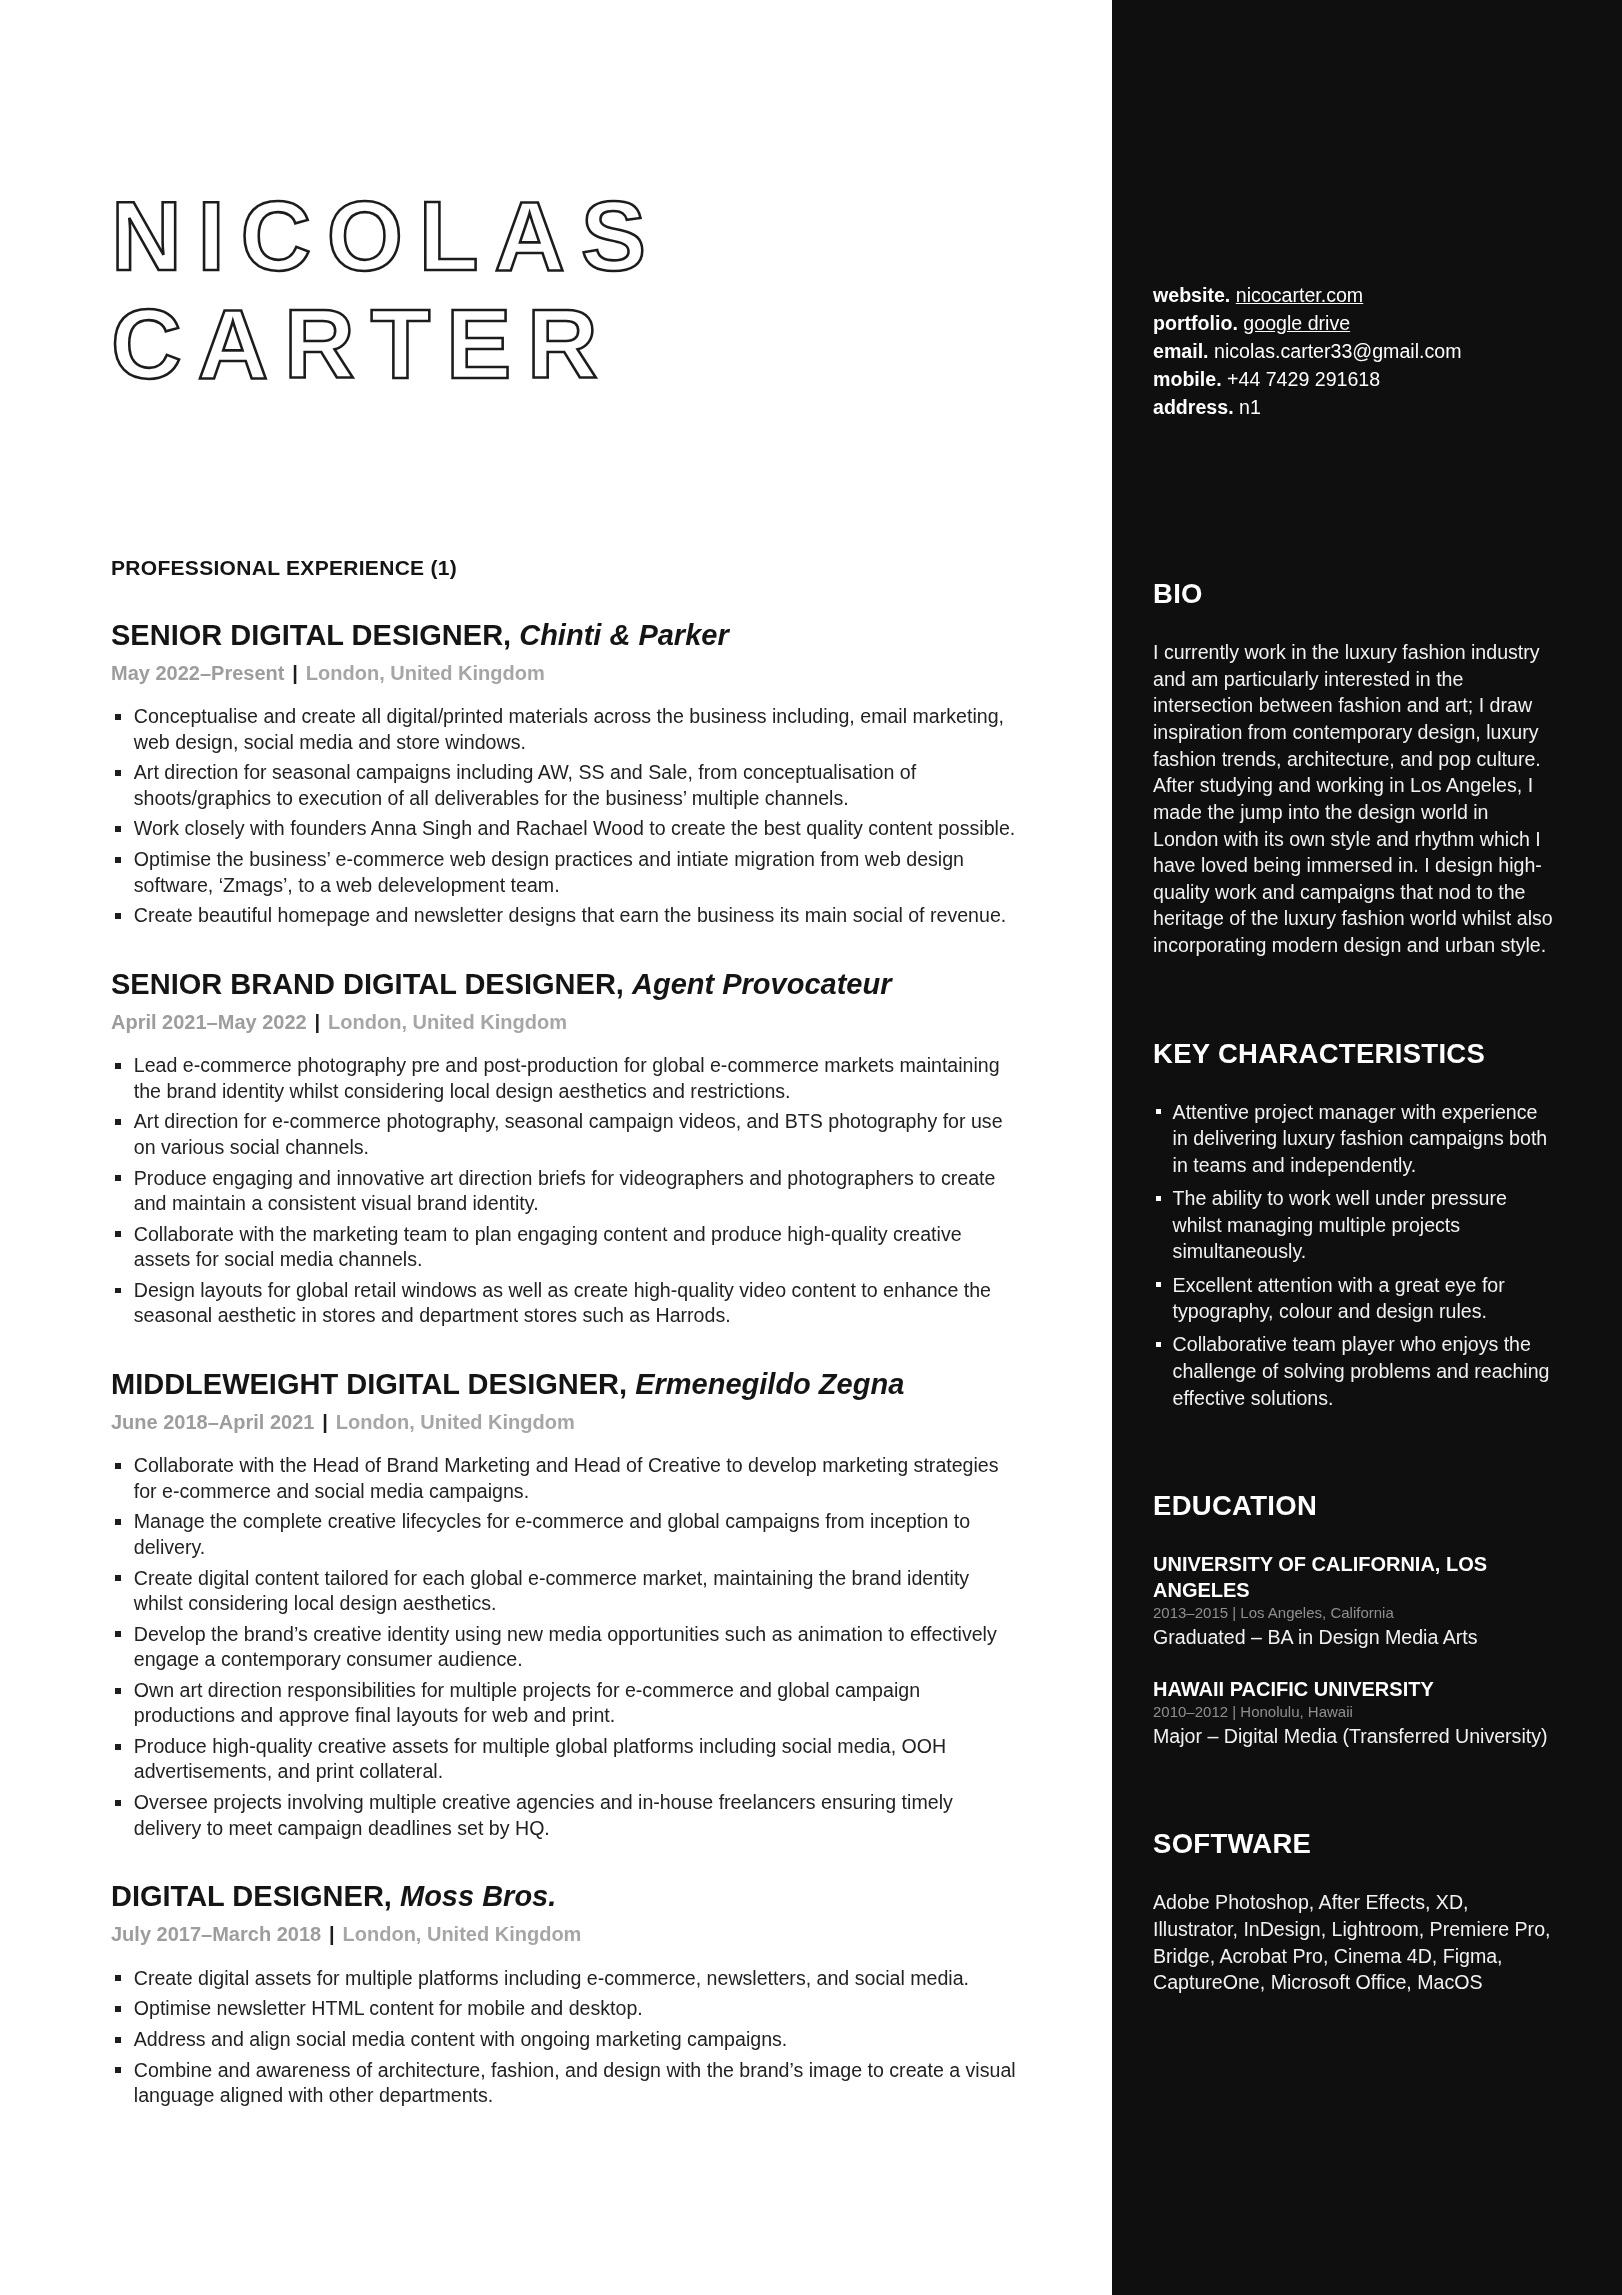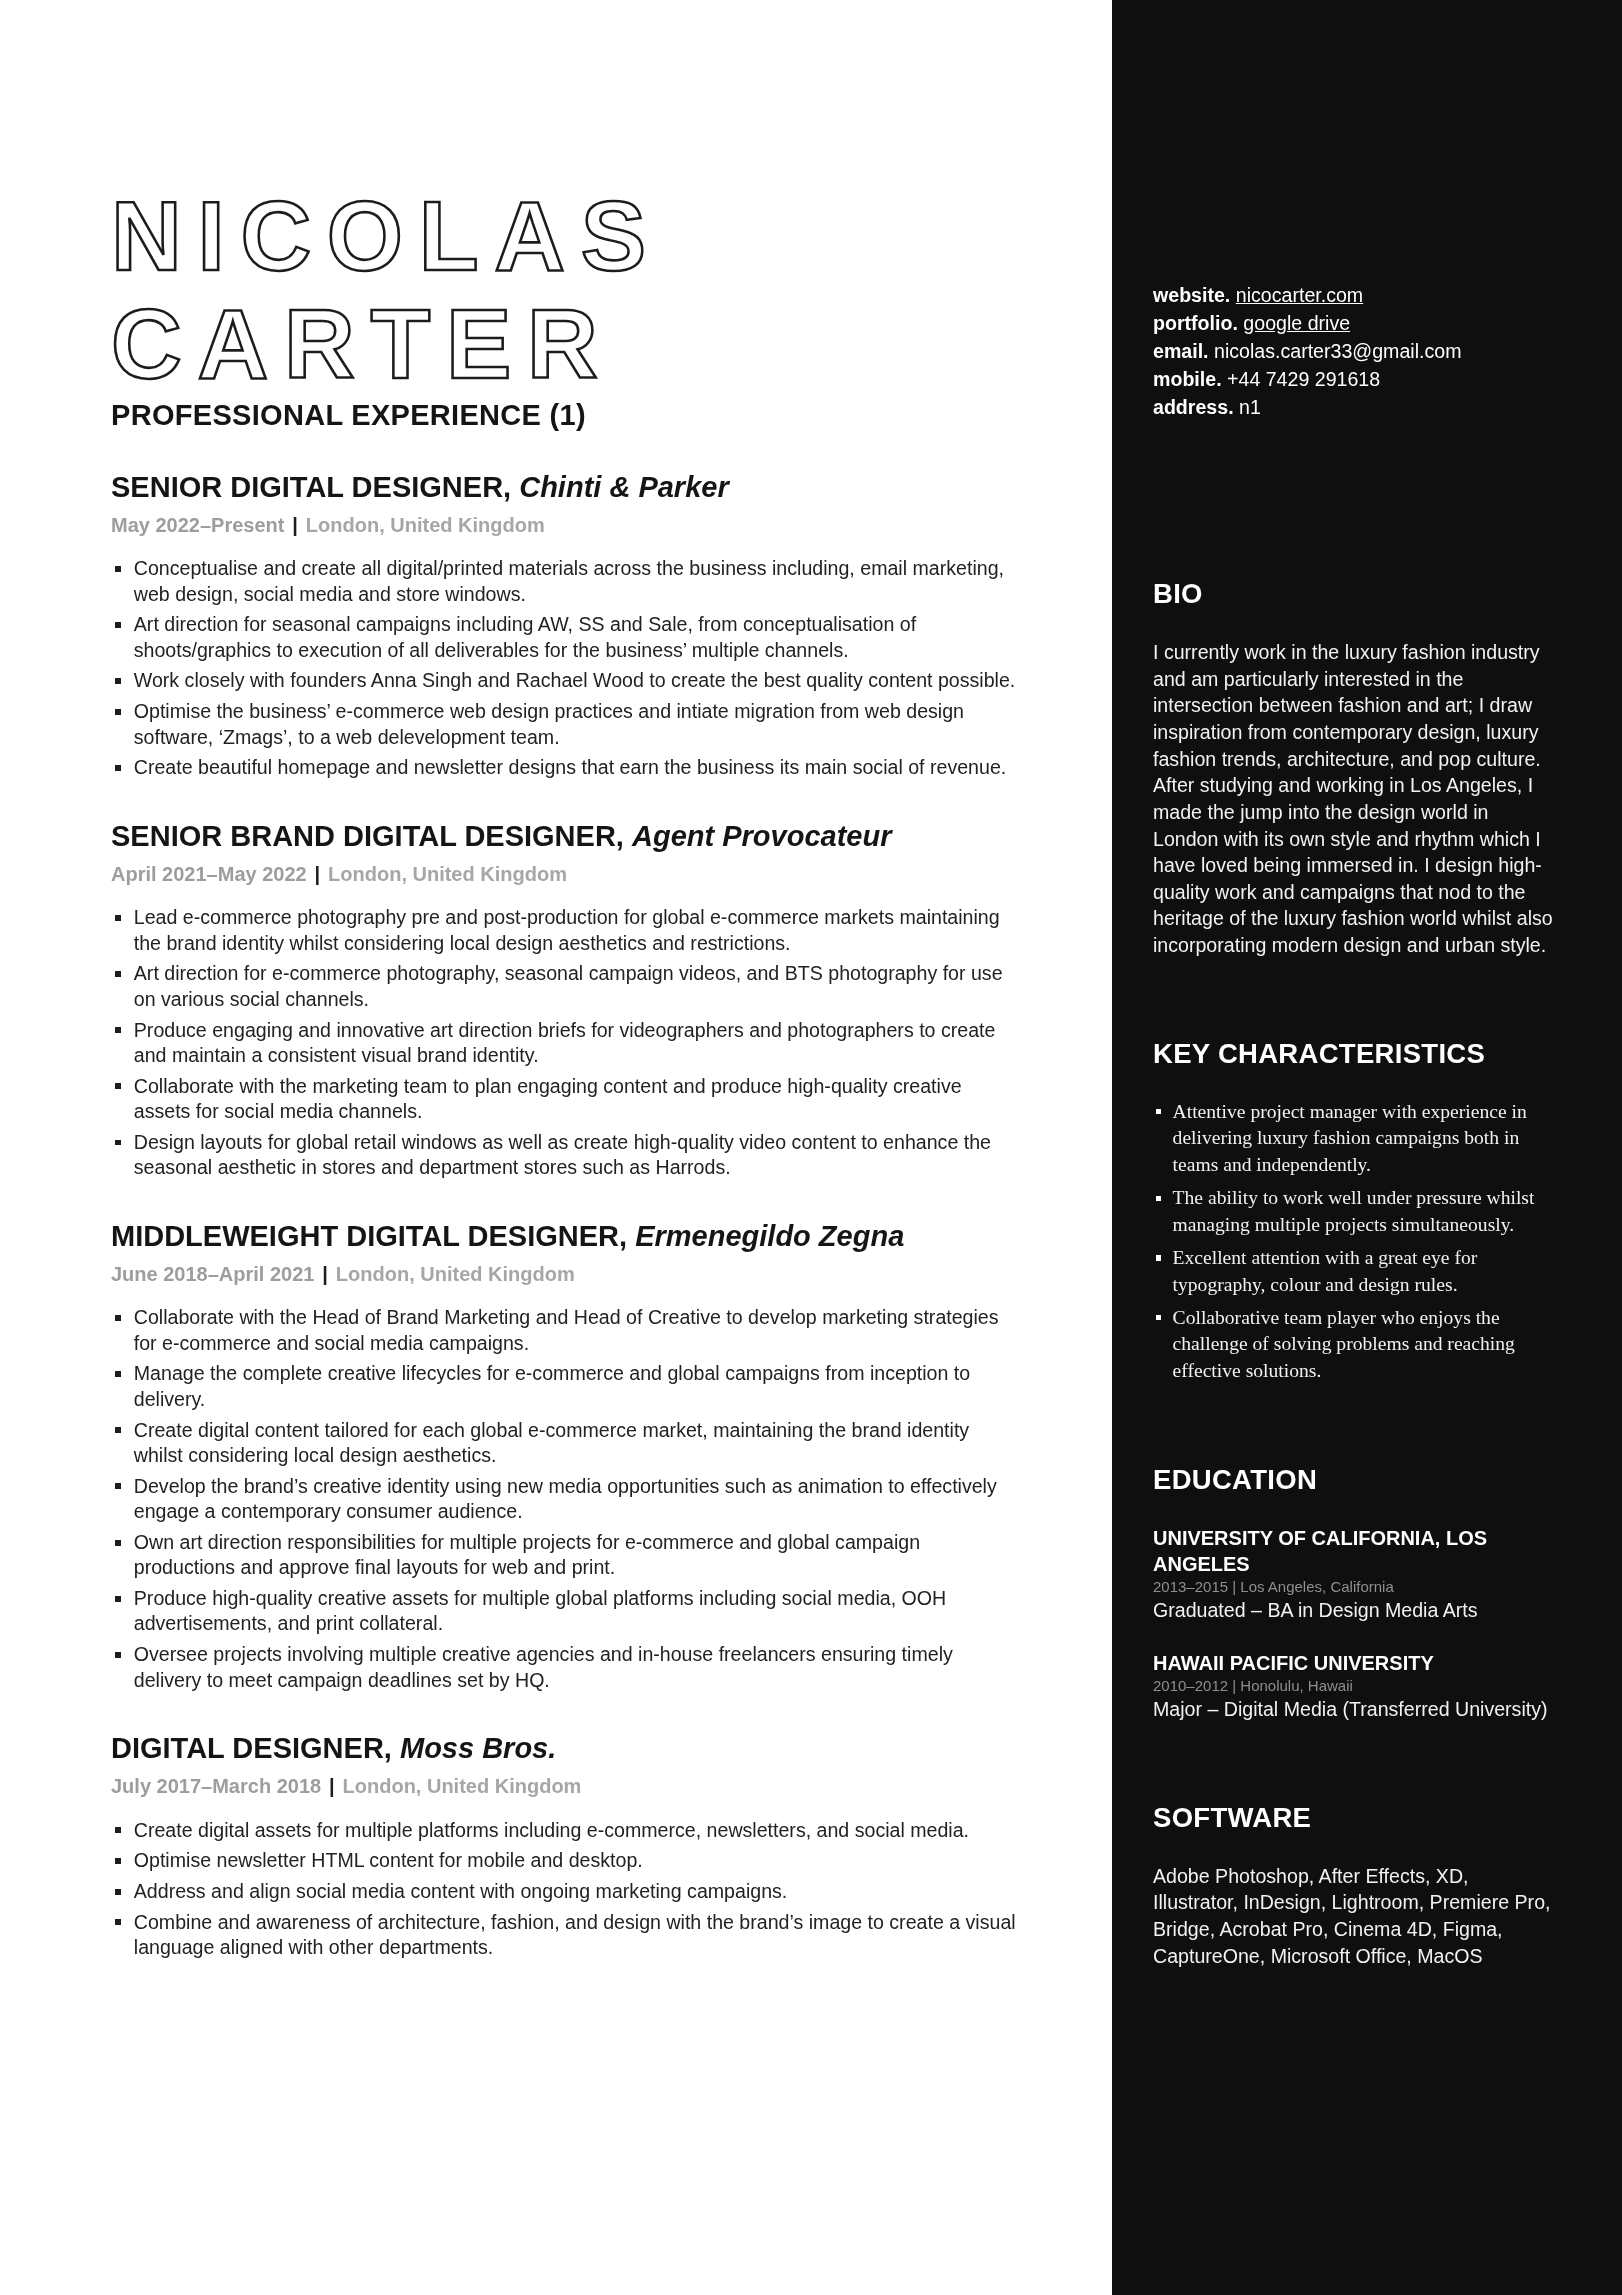--- a/index.html
+++ b/index.html
@@ -8,41 +8,41 @@
   .page {
     width:1623px; height:2295px; background:#ffffff; color:#1d1d1d;
     display:flex; overflow:hidden; position:relative;
   }
   
   .main { width:1112px; padding:183px 92px 0 111px; }
   .logo { font-weight:bold; font-size:98px; line-height:1.1; letter-spacing:15.7px; color:#1c1c1c; }
   @supports (-webkit-text-stroke: 1px black) {
     .logo { color:transparent; -webkit-text-stroke:2.6px #1c1c1c; }
   }
-  .xp-heading { font-size:29px; font-weight:bold; letter-spacing:0.3px; color:#151515; }
+  .xp-heading { margin-top:157px; font-size:21px; font-weight:bold; letter-spacing:0.3px; color:#151515; }
   .job { margin-top:39px; }
   .job-title { font-size:29px; font-weight:bold; color:#151515; }
   .job-title em { font-style:italic; }
   .job-meta { margin-top:10px; font-size:20px; font-weight:bold; color:#9d9d9d; }
   .job-meta .sep { color:#1d1d1d; padding:0 7.9px; }
   .job-meta .loc { color:#a6a6a6; }
   ul.bullets { margin-top:19.6px; list-style:none; }
   ul.bullets li { display:flex; font-size:19.6px; line-height:1.3; margin-bottom:5.2px; color:#222; }
   .sq { flex:0 0 auto; width:5.9px; height:5.9px; background:#1d1d1d; margin:9.8px 13px 0 3.9px; }
   
   .sidebar { width:510px; height:2295px; background:#0f0f0f; color:#ffffff; padding:281px 65px 0 41px; }
   .contact-row { font-size:19.6px; line-height:1.43; }
   .contact-row .lbl { font-weight:bold; }
   .contact-row a { color:#ffffff; text-decoration:underline; cursor:pointer; }
   .side-section h2 { font-size:27.5px; font-weight:bold; letter-spacing:0.3px; color:#ffffff; }
   .side-section .body-text { margin-top:29px; font-size:19.6px; line-height:1.36; color:#f2f2f2; }
   .sec-bio { margin-top:157px; }
   .sec-kc, .sec-edu, .sec-sw { margin-top:79px; }
   ul.kc-list { margin-top:29px; list-style:none; }
-  ul.kc-list li { display:flex; font-size:19.6px; line-height:1.36; margin-bottom:6.5px; color:#f2f2f2;font-family:Liberation Serif, serif; }
+  ul.kc-list li { display:flex; font-size:19.6px; line-height:1.36; margin-bottom:6.5px; color:#f2f2f2; }
   .sq-w { flex:0 0 auto; width:5.2px; height:5.2px; background:#ffffff; margin:10.5px 11.8px 0 2.6px; }
   .school { margin-top:29px; }
   .school + .school { margin-top:26px; }
   .school-name { font-size:20px; font-weight:bold; line-height:1.3; color:#ffffff; }
   .school-dates { font-size:15px; line-height:1.36; color:#8f8f8f; }
   .school-detail { font-size:19.6px; line-height:1.36; color:#f2f2f2; }
 </style>
 </head>
 <body>
 

